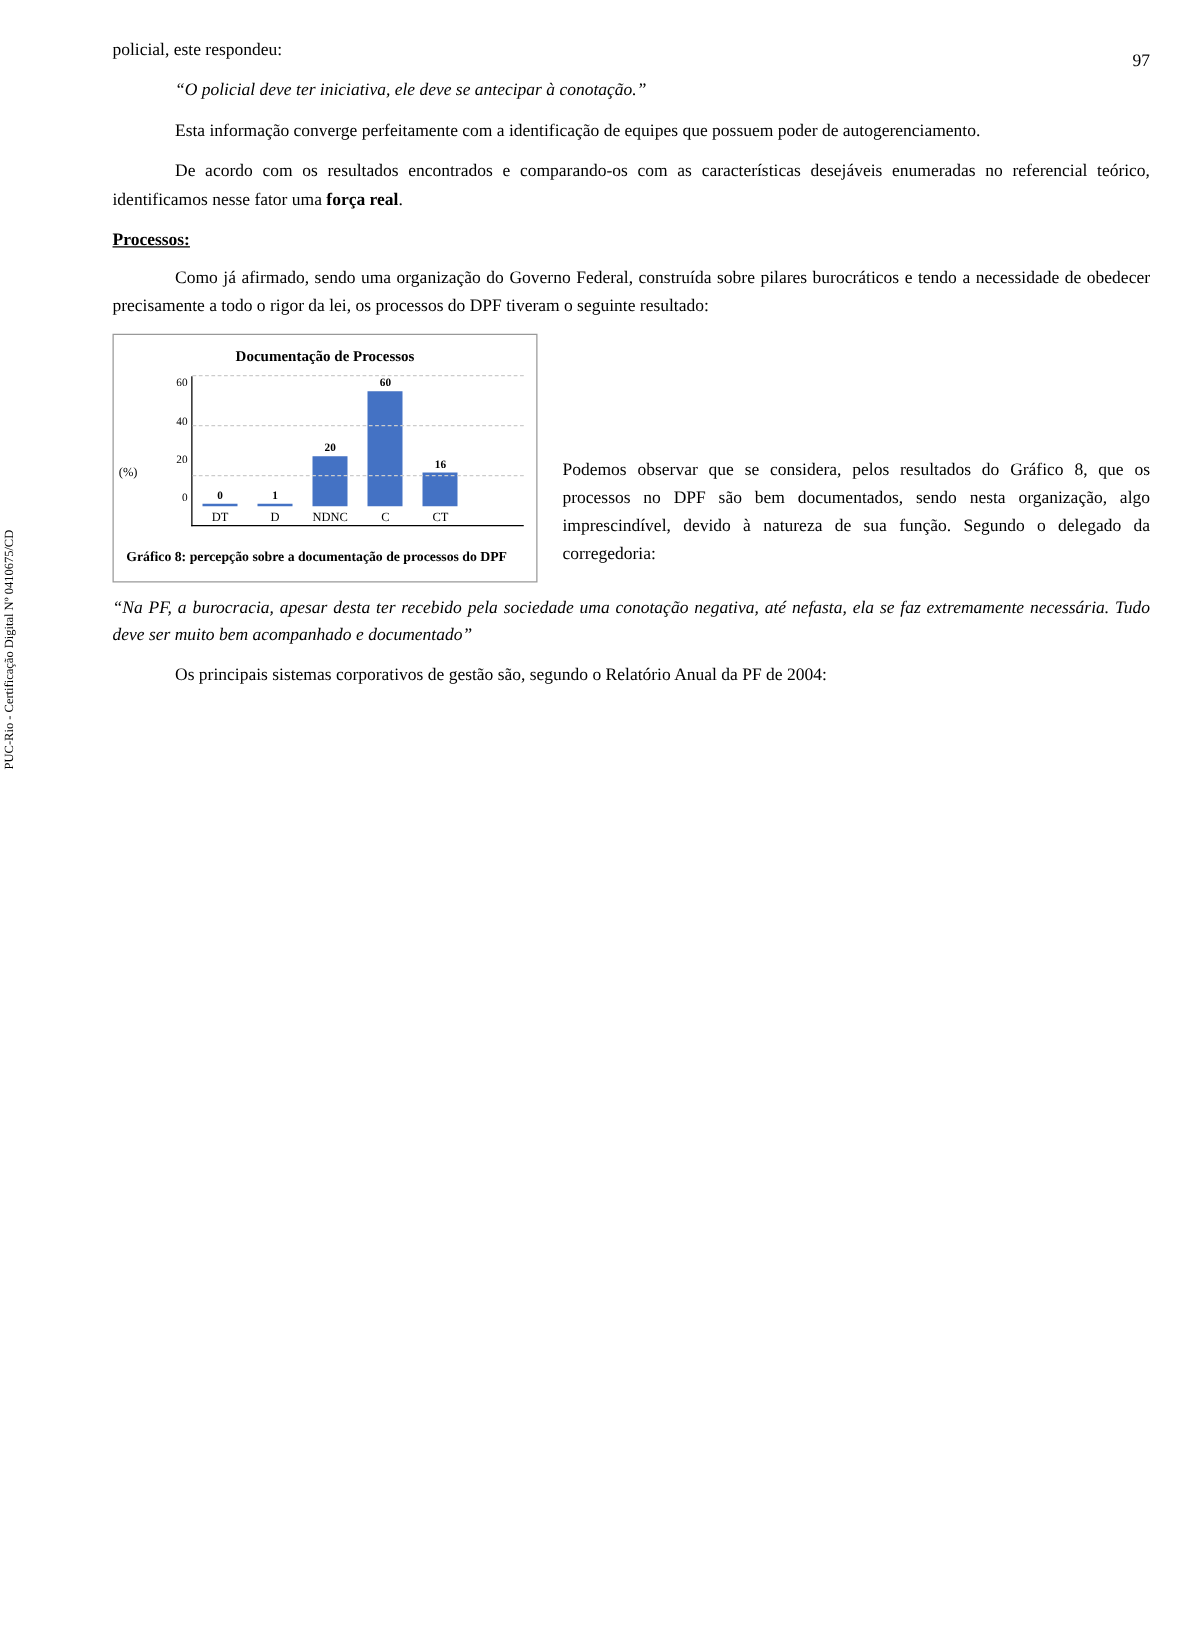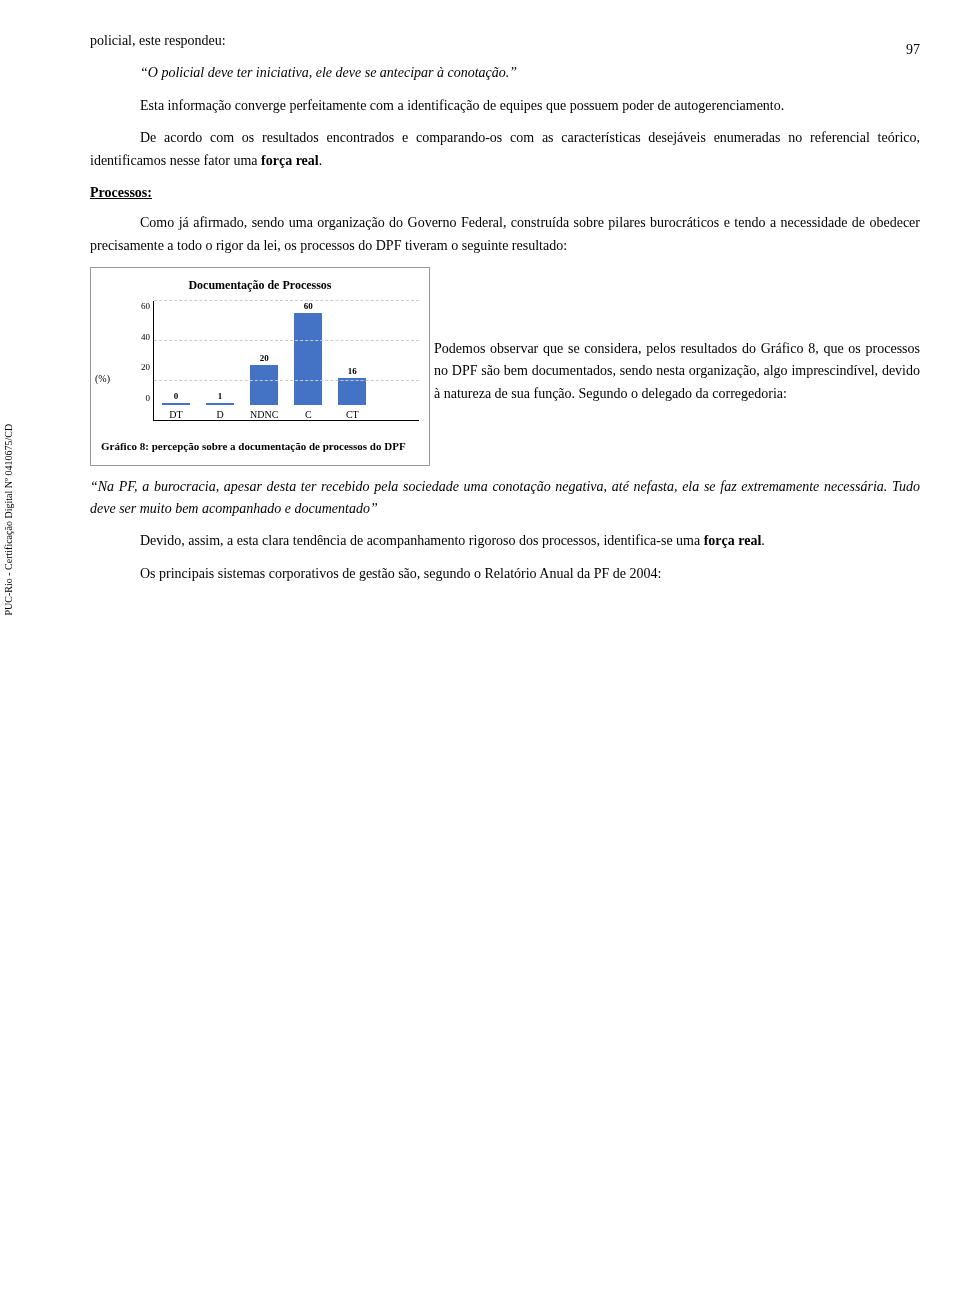--- a/index.html
+++ b/index.html
@@ -59,24 +59,24 @@
 
     .section-heading {
       margin-top: 8px;
       margin-bottom: 8px;
       font-weight: bold;
     }
 
     .two-column-section {
       display: flex;
       flex-direction: row;
-      gap: 4px;
+      gap: 20px;
       margin-top: 10px;
       margin-bottom: 10px;
-      align-items: center;
+      align-items: flex-end;
     }
 
     .chart-container {
       flex: 0 0 340px;
       border: 1px solid #999;
       padding: 10px;
       background: #fff;
     }
 
     .chart-title {
@@ -263,23 +263,20 @@
 
       <div class="right-text">
         <div class="text-block">Podemos observar que se considera, pelos resultados do Gráfico 8, que os processos no DPF são bem documentados, sendo nesta organização, algo imprescindível, devido à natureza de sua função. Segundo o delegado da corregedoria:</div>
       </div>
     </div>
 
     <div class="text-block italic-text">
       <span>“Na PF, a burocracia, apesar desta ter recebido pela sociedade uma conotação negativa, até nefasta, ela se faz extremamente necessária. Tudo deve ser muito bem acompanhado e documentado”</span>
     </div>
 
-    <div class="text-block text-indent">
-      <span>Devido, assim, a esta clara tendência de acompanhamento rigoroso dos processos, identifica-se uma </span><span class="bold-text">força real</span><span>.</span>
-    </div>
 
 
     <div class="text-block text-indent">
       <span>Os principais sistemas corporativos de gestão são, segundo o Relatório Anual da PF de 2004:</span>
     </div>
 
   </div>
 </div>
 
 </body></html>

